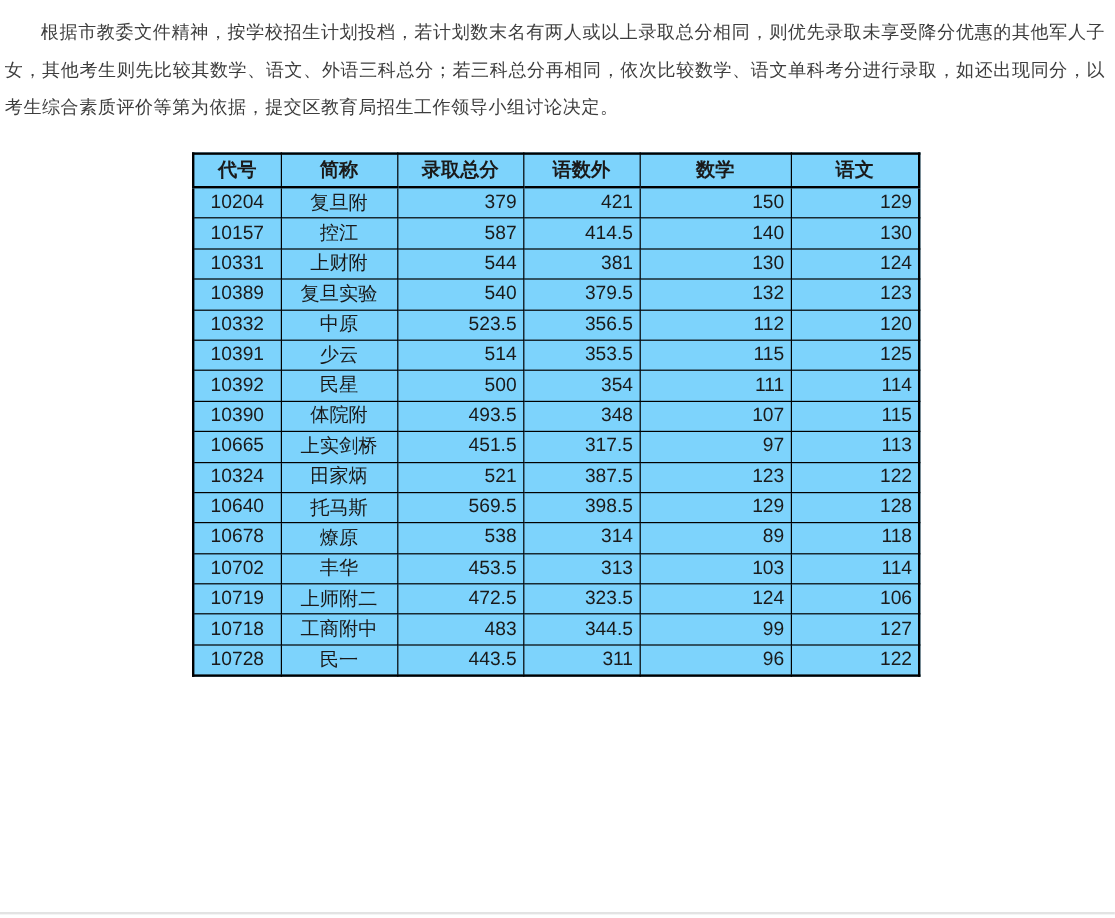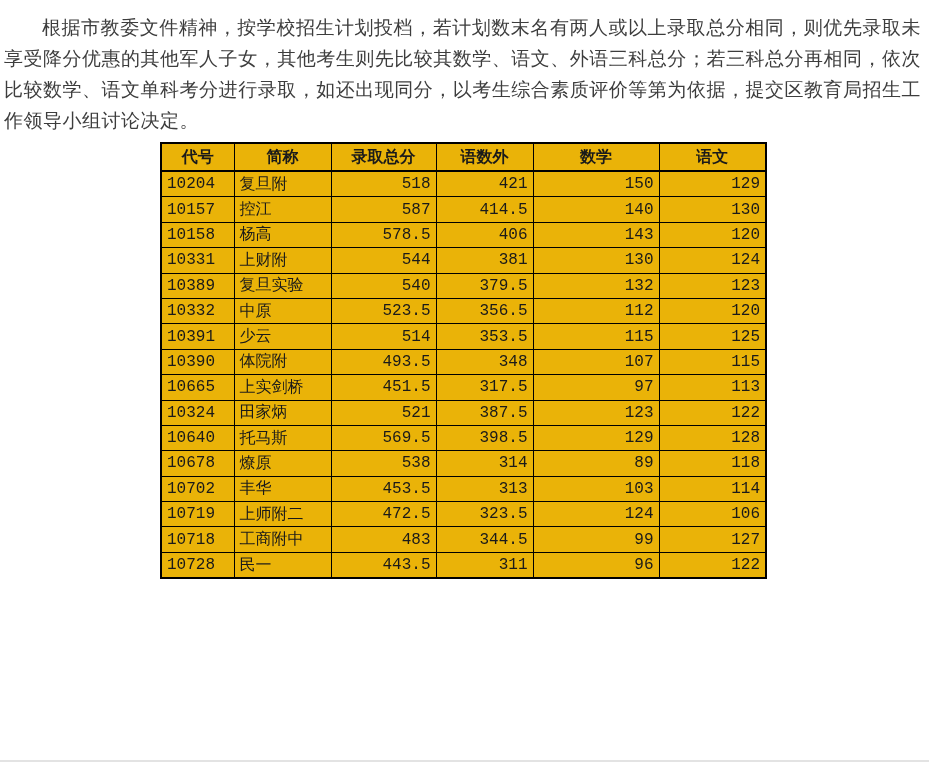--- a/index.html
+++ b/index.html
@@ -12,38 +12,37 @@
     width: 929px;
     height: 765px;
     font-family: "Liberation Sans", "DejaVu Sans", sans-serif;
     overflow: hidden;
   }
   .intro {
     position: absolute;
     left: 4px;
     top: 12px;
     width: 917px;
-    font-size: 19px;
+    font-size: 15px;
     line-height: 31px;
     color: #3d3d3d;
     text-align: justify;
     text-indent: 2em;
     letter-spacing: 0.5px;
     margin: 0;
   }
   .scores-table {
     position: absolute;
     left: 160px;
-    top: 142px;
+    top: 127px;
     border-collapse: collapse;
     table-layout: fixed;
     font-size: 16px;
     color: #1a1a1a;
-    background: #eab308;
-    font-family: Liberation Mono, monospace;
+    background: #7dd3fc;
   }
   .scores-table, .scores-table th, .scores-table td {
     border: 1px solid #000000;
   }
   .scores-table {
     border: 2px solid #000000;
   }
   .scores-table th {
     border-bottom: 2px solid #000000;
     font-weight: bold;
@@ -51,21 +50,21 @@
     height: 26px;
     padding: 0 4px;
     font-size: 16px;
   }
   .scores-table td {
     height: 24.4px;
     padding: 0 5px;
     white-space: nowrap;
     overflow: hidden;
   }
-  .scores-table td.al { text-align: left; }
+  .scores-table td.al { text-align: center; }
   .scores-table td.ar { text-align: right; }
   .bottom-divider {
     position: absolute;
     left: 0;
     top: 760px;
     width: 929px;
     height: 2px;
     background: #e3e3e3;
   }
 </style>
@@ -90,42 +89,34 @@
         <th>录取总分</th>
         <th>语数外</th>
         <th>数学</th>
         <th>语文</th>
       </tr>
   </thead>
   <tbody>
       <tr>
         <td class="al">10204</td>
         <td class="al">复旦附</td>
-        <td class="ar">518</td>
+        <td class="ar">379</td>
         <td class="ar">421</td>
         <td class="ar">150</td>
         <td class="ar">129</td>
       </tr>
       <tr>
         <td class="al">10157</td>
         <td class="al">控江</td>
         <td class="ar">587</td>
         <td class="ar">414.5</td>
         <td class="ar">140</td>
         <td class="ar">130</td>
       </tr>
       <tr>
-        <td class="al">10158</td>
-        <td class="al">杨高</td>
-        <td class="ar">578.5</td>
-        <td class="ar">406</td>
-        <td class="ar">143</td>
-        <td class="ar">120</td>
-      </tr>
-      <tr>
         <td class="al">10331</td>
         <td class="al">上财附</td>
         <td class="ar">544</td>
         <td class="ar">381</td>
         <td class="ar">130</td>
         <td class="ar">124</td>
       </tr>
       <tr>
         <td class="al">10389</td>
         <td class="al">复旦实验</td>
@@ -144,20 +135,28 @@
       </tr>
       <tr>
         <td class="al">10391</td>
         <td class="al">少云</td>
         <td class="ar">514</td>
         <td class="ar">353.5</td>
         <td class="ar">115</td>
         <td class="ar">125</td>
       </tr>
       <tr>
+        <td class="al">10392</td>
+        <td class="al">民星</td>
+        <td class="ar">500</td>
+        <td class="ar">354</td>
+        <td class="ar">111</td>
+        <td class="ar">114</td>
+      </tr>
+      <tr>
         <td class="al">10390</td>
         <td class="al">体院附</td>
         <td class="ar">493.5</td>
         <td class="ar">348</td>
         <td class="ar">107</td>
         <td class="ar">115</td>
       </tr>
       <tr>
         <td class="al">10665</td>
         <td class="al">上实剑桥</td>

